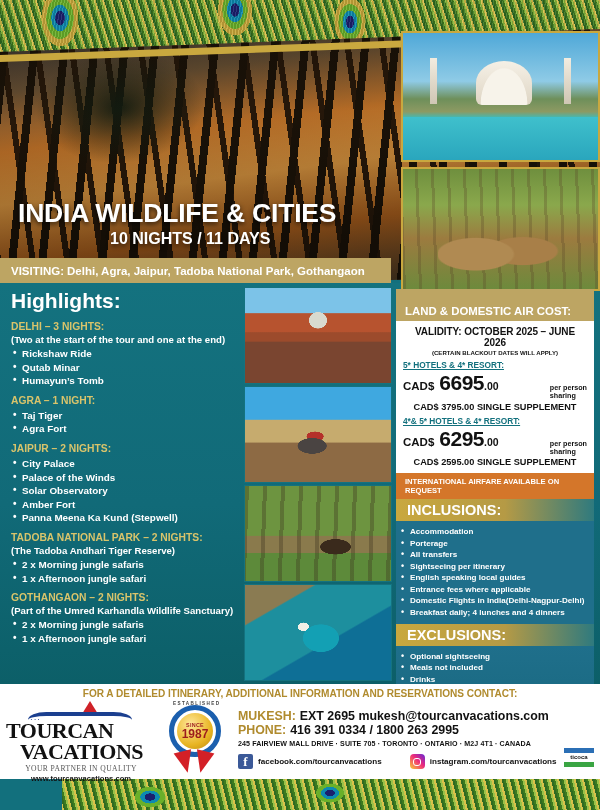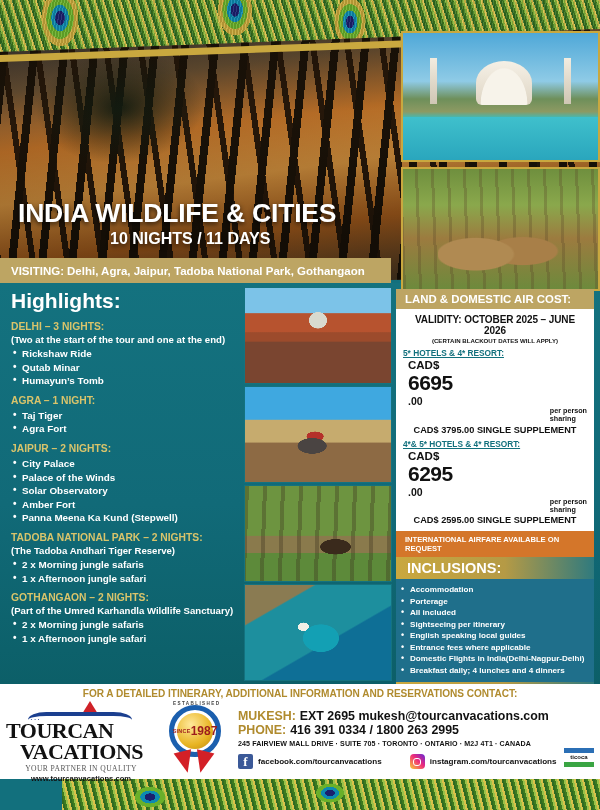--- a/index.html
+++ b/index.html
@@ -95,26 +95,26 @@
   .ph3:after{content:"";display:block;height:100%;
     background:radial-gradient(ellipse 26px 13px at 62% 64%,#3a2a1c 0 58%,rgba(0,0,0,0) 60%);}
   .ph4{background:linear-gradient(150deg,#8a7b52 0 22%,#1d8f9e 23% 58%,#0e6f96 59% 100%);}
   .ph4:after{content:"";display:block;height:100%;
     background:radial-gradient(ellipse 34px 26px at 52% 56%,#13a0b4 0 52%,rgba(0,0,0,0) 54%),
                radial-gradient(ellipse 9px 7px at 40% 44%,#f2f0e6 0 60%,rgba(0,0,0,0) 62%);}
 
   
   .right{position:absolute;left:396px;top:289px;width:198px;z-index:6;}
   .bar-land{background:#bda563;color:#fff;font-size:11.4px;font-weight:700;
-    padding:4px 0 4px 9px;}
+    padding:16px 0 4px 9px;}
   .white-box{background:#fff;padding:5px 7px 6px;}
   .valid{color:#111;font-size:10px;font-weight:700;text-align:center;letter-spacing:-.1px;}
   .blackout{color:#111;font-size:6.1px;font-weight:700;text-align:center;margin-top:1px;}
   .tier{color:#12707d;font-size:8.3px;font-weight:700;text-decoration:underline;margin-top:4px;}
-  .prow{display:flex;align-items:baseline;margin-top:1px;flex-direction:column;}
+  .prow{display:flex;align-items:baseline;margin-top:1px;}
   .cads{color:#111;font-size:11.5px;font-weight:700;}
   .big{color:#111;font-size:21px;font-weight:700;margin-left:5px;letter-spacing:-.5px;}
   .cents{color:#111;font-size:10.5px;font-weight:700;text-align:right;}
   .pps{margin-left:auto;color:#111;font-size:7.2px;font-weight:700;line-height:1.15;text-align:left;}
   .supp{color:#111;font-size:9.2px;font-weight:700;text-align:center;margin-top:1px;}
   .bar-air{background:#d4762a;color:#fff;font-size:7.6px;font-weight:700;padding:4px 0 4px 9px;}
   .bar-inc{background:linear-gradient(90deg,#c9a83f 0%,#b59a45 55%,#2f7a7e 100%);
     color:#fff;font-size:14.5px;font-weight:700;padding:3px 0 3px 11px;}
   .list-box{background:#1f6f8b;padding:5px 0 6px 0;}
   .list-box.excl{background:linear-gradient(180deg,#1f6f8b 0%,#1a6a82 60%,#2f7f72 100%);}
@@ -138,21 +138,21 @@
     letter-spacing:-.5px;line-height:.95;margin-left:14px;}
   .logo .tag{font-family:"Liberation Serif",serif;font-size:7.6px;color:#555;
     letter-spacing:.4px;text-align:center;margin-top:1px;}
   .logo .web{font-size:7.6px;font-weight:700;color:#111;text-align:center;margin-top:1px;}
 
   .medal{width:78px;position:relative;height:80px;}
   .ring{position:absolute;left:13px;top:4px;width:52px;height:52px;border-radius:50%;
     border:5px solid #1b5fae;}
   .disc{position:absolute;left:21px;top:12px;width:36px;height:36px;border-radius:50%;
     background:radial-gradient(circle at 38% 32%,#ffe89a,#e8b422 62%,#b9860c);
-    display:flex;flex-direction:row;align-items:center;justify-content:center;}
+    display:flex;flex-direction:column;align-items:center;justify-content:center;}
   .disc .since{font-size:5.4px;font-weight:700;color:#9c1c1c;letter-spacing:.3px;}
   .disc .yr{font-size:12px;font-weight:700;color:#9c1c1c;line-height:1;}
   .estab{position:absolute;left:17px;top:0px;width:44px;text-align:center;
     font-size:4.6px;font-weight:700;color:#444;letter-spacing:1.4px;}
   .rib{position:absolute;top:50px;width:0;height:0;border-left:9px solid transparent;
     border-right:9px solid transparent;border-top:22px solid #d32027;}
   .rib.a{left:20px;transform:rotate(-14deg);} .rib.b{left:38px;transform:rotate(14deg);}
 
   .contact{flex:1;padding-left:4px;padding-top:8px;}
   .c-line{display:flex;align-items:baseline;}
@@ -294,21 +294,21 @@
           </div>
         </div>
     </div>
     <div class="bar-air">INTERNATIONAL AIRFARE AVAILABLE ON REQUEST</div>
 
     <div class="bar-inc">INCLUSIONS:</div>
     <div class="list-box">
         <ul id="inc-list">
           <li>Accommodation</li>
           <li>Porterage</li>
-          <li>All included</li>
+          <li>All transfers</li>
           <li>Sightseeing per itinerary</li>
           <li>English speaking local guides</li>
           <li>Entrance fees where applicable</li>
           <li>Domestic Flights in India(Delhi-Nagpur-Delhi)</li>
           <li>Breakfast daily; 4 lunches and 4 dinners</li>
         </ul>
       </div>
 
     <div class="bar-inc">EXCLUSIONS:</div>
     <div class="list-box excl">

